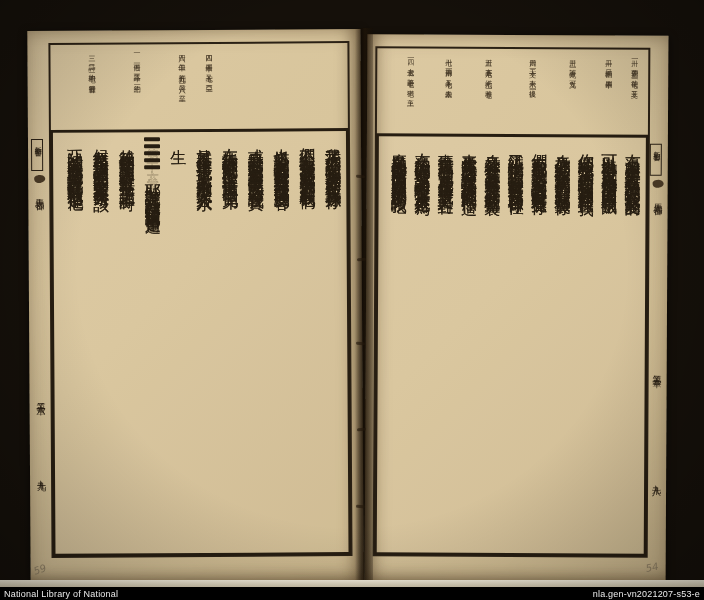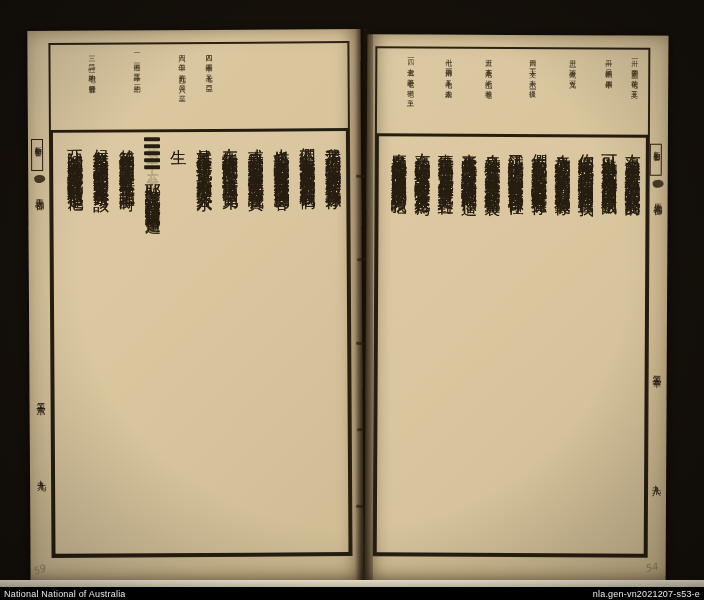--- a/index.html
+++ b/index.html
@@ -201,15 +201,15 @@
 <div class="stitch" style="left:356px;top:175px;transform:rotate(6deg);"></div>
 <div class="stitch" style="left:357px;top:258px;transform:rotate(-4deg);"></div>
 <div class="stitch" style="left:356px;top:342px;transform:rotate(5deg);"></div>
 <div class="stitch" style="left:357px;top:428px;transform:rotate(-5deg);"></div>
 <div class="stitch" style="left:356px;top:505px;transform:rotate(4deg);"></div>
 
 <div class="scan-vignette"></div>
 <div class="scanbed"></div>
 
 <div class="caption-bar">
-  <span>National National of Australia</span>
+  <span>National Library of National</span>
   <span>nla.gen-vn2021207-s53-e</span>
 </div>
 
 </body></html>

